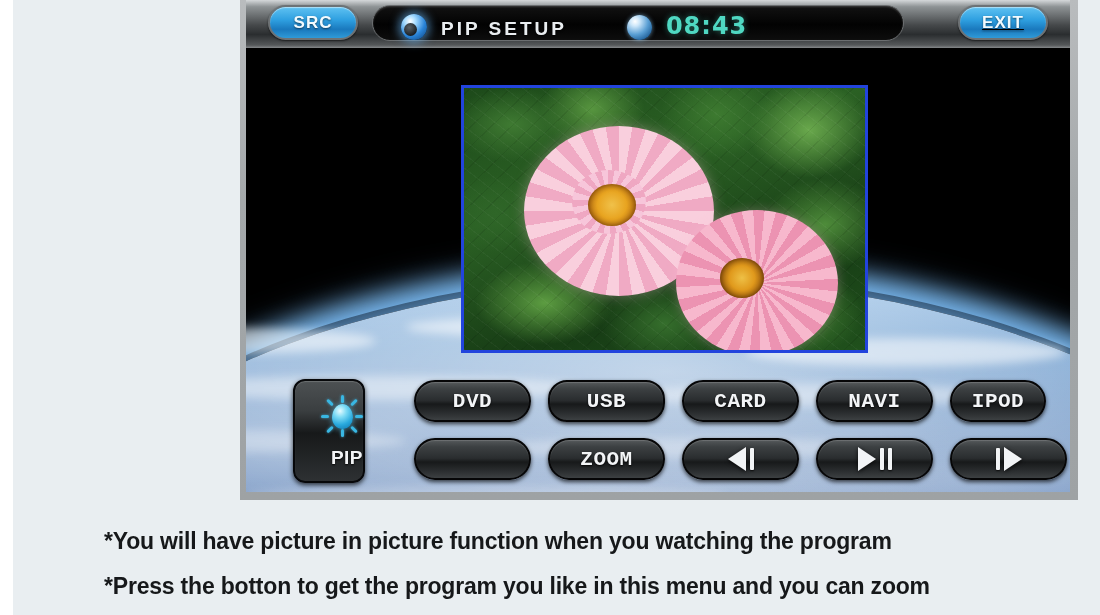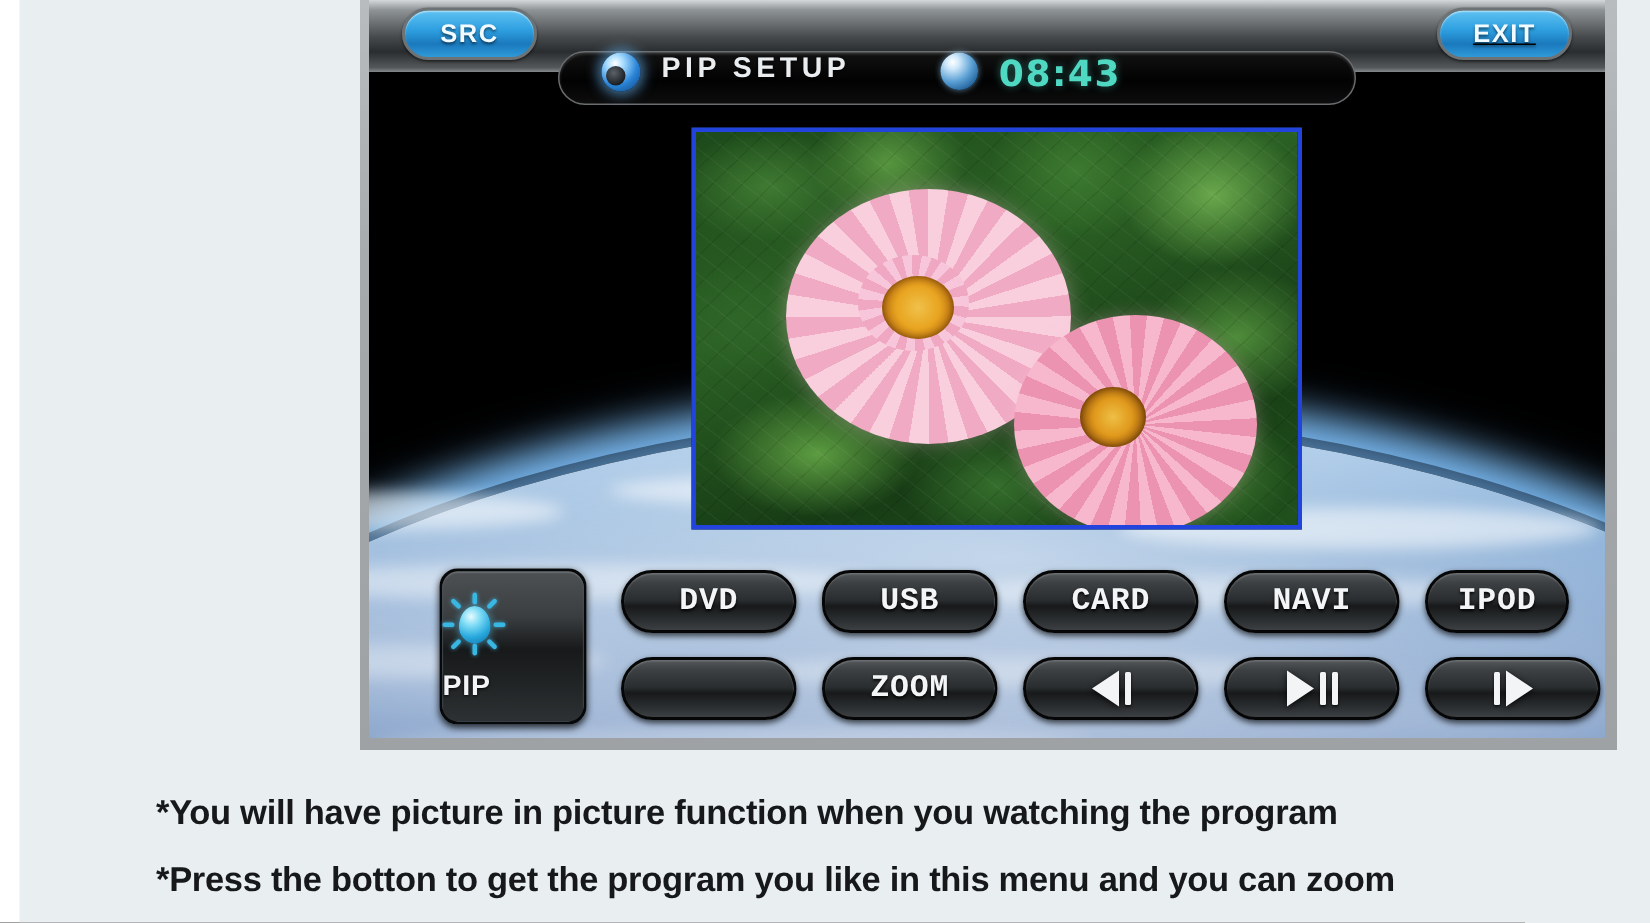--- a/index.html
+++ b/index.html
@@ -43,21 +43,21 @@
   .src-btn span{
     color:#f2fbff;font-weight:bold;font-size:17px;letter-spacing:1px;
     text-shadow:0 1px 2px rgba(0,0,0,.55);
   }
   .statuspill{
     position:absolute;left:126px;top:5px;width:532px;height:36px;border-radius:18px;
     background:linear-gradient(180deg,#121212 0%,#020202 55%,#0d0d0d 100%);
     border:1px solid #6b6e70;
     box-shadow:inset 0 1px 2px rgba(255,255,255,.18);
     box-sizing:border-box;
-    display:flex;align-items:flex-start;margin-top:29px;
+    display:flex;align-items:flex-end;
   }
   .orb-icon{
     position:relative;margin-left:28px;width:26px;height:26px;border-radius:50%;
     background:radial-gradient(circle at 35% 28%, #ffffff 0%, #a7dcff 22%, #2a84d8 58%, #0d3f77 100%);
     box-shadow:0 0 8px 3px rgba(110,190,255,.55);
   }
   .orb-icon:after{
     content:"";position:absolute;left:3px;top:9px;width:13px;height:13px;border-radius:50%;
     background:radial-gradient(circle at 40% 35%, #5a6268 0%, #1b2024 70%);
   }
@@ -182,26 +182,26 @@
     box-shadow:0 2px 4px rgba(0,0,0,.7), inset 0 1px 1px rgba(255,255,255,.16);
     box-sizing:border-box;
     display:flex;align-items:center;justify-content:center;
   }
   .pill span.lbl{
     color:#f3f5f7;font-weight:bold;font-size:21px;letter-spacing:.5px;
     text-shadow:0 1px 2px rgba(0,0,0,.9);
     font-family:Liberation Mono, monospace;
   }
   .pip-btn{
-    width:98px;height:104px;border-radius:12px;
+    width:72px;height:104px;border-radius:12px;
     background:linear-gradient(180deg,#4d5153 0%,#3a3e40 30%,#17191a 52%,#202324 72%,#2e3133 100%);
     border:2px solid #07080a;
     box-shadow:0 2px 5px rgba(0,0,0,.75), inset 0 1px 1px rgba(255,255,255,.18);
     box-sizing:border-box;
-    display:flex;flex-direction:column;align-items:flex-start;justify-content:space-between;
+    display:flex;flex-direction:column;align-items:flex-end;justify-content:space-between;
     padding:14px 0 12px 0;
   }
   .pip-sun{position:relative;width:42px;height:42px;}
   .pip-sun .bulb{
     position:absolute;left:11px;top:9px;width:21px;height:25px;border-radius:50% 50% 50% 50%/55% 55% 45% 45%;
     background:radial-gradient(circle at 38% 28%, #e6fbff 0%, #7fdcf5 28%, #29a9dd 62%, #0e6fa8 100%);
     box-shadow:0 0 6px rgba(90,200,240,.7);
   }
   .ray{position:absolute;background:#39b7e3;border-radius:2px;box-shadow:0 0 3px rgba(70,190,235,.8);}
   .pip-btn .pip-label{

